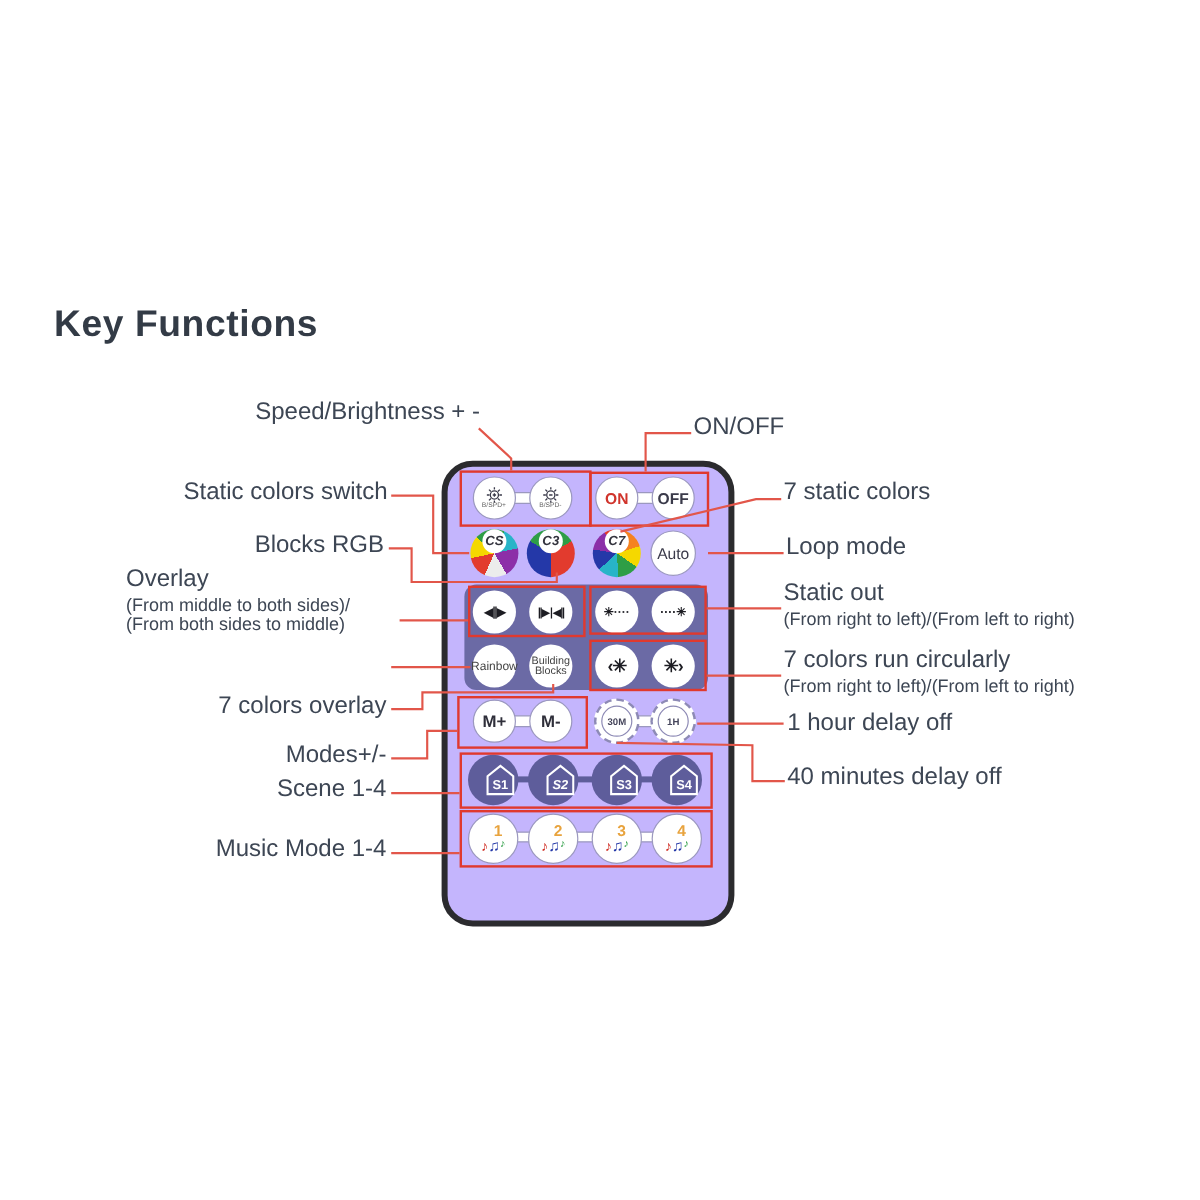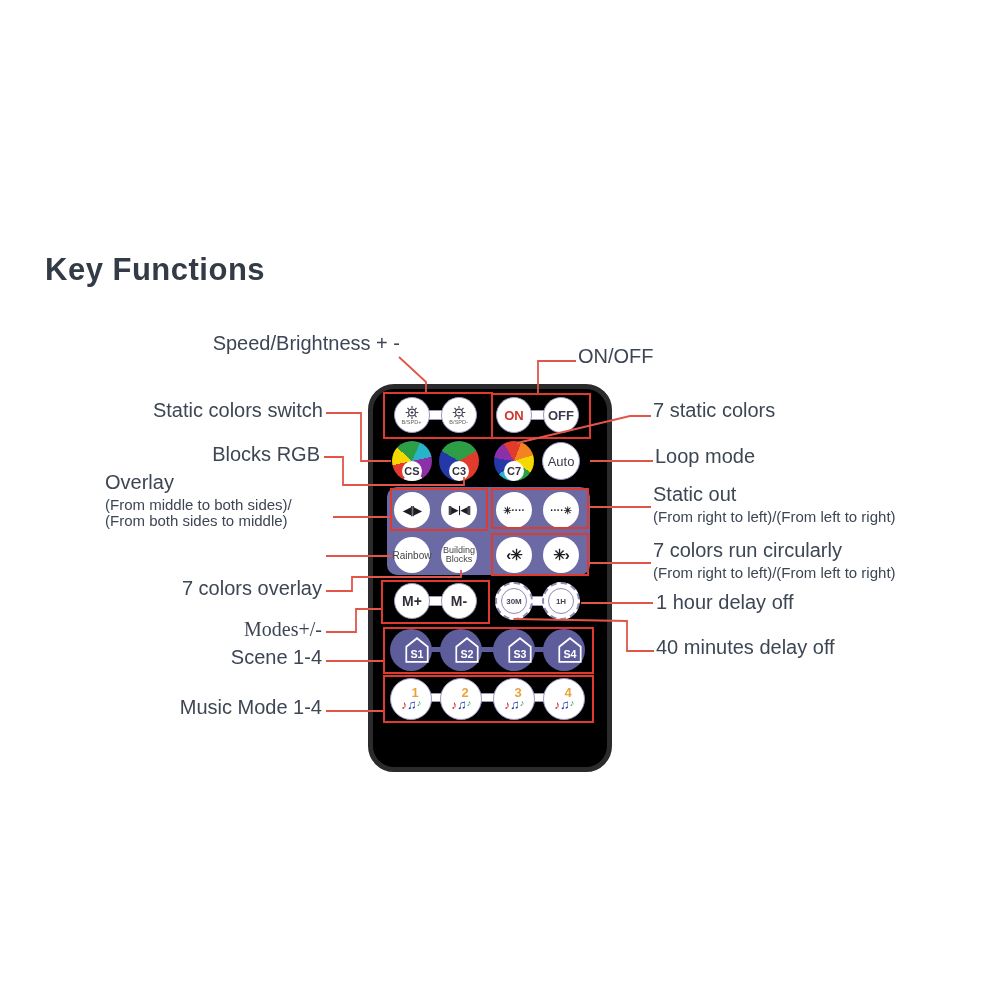--- a/index.html
+++ b/index.html
@@ -6,28 +6,28 @@
   #stage{position:relative;width:1000px;height:1000px;background:#fff;overflow:hidden;
          font-family:"Liberation Sans",sans-serif;}
   
   #title{position:absolute;left:45px;top:252px;font-size:31px;font-weight:700;color:#333b46;letter-spacing:.5px;}
   
   .lbl{position:absolute;font-size:20px;color:#3d4654;white-space:nowrap;}
   .lbl.r{text-align:right;}
   .sub{font-size:15px;color:#3d4654;line-height:16px;white-space:nowrap;}
   
   #remote{position:absolute;left:368px;top:384px;width:234px;height:378px;border:5px solid #2b2b2e;
-          border-radius:26px;background:#000000;}
+          border-radius:26px;background:#c4b5fd;}
   #remote *{box-sizing:border-box;}
   .btn{position:absolute;background:#fff;border:1px solid #9b98bf;border-radius:50%;
        display:flex;align-items:center;justify-content:center;color:#3a3a4a;}
   .bridge{position:absolute;background:#fff;border:1px solid #9b98bf;border-radius:2px;}
   .panel{position:absolute;left:14px;top:98px;width:203px;height:88px;background:#6b6aa5;border-radius:10px;}
   .flat{border:none;}
-  .wheel{position:absolute;border-radius:50%;display:flex;align-items:flex-end;justify-content:center;}
+  .wheel{position:absolute;border-radius:50%;display:flex;align-items:flex-start;justify-content:center;font-style:italic;}
   .wheel .hub{width:20px;height:20px;border-radius:50%;background:#fff;display:flex;align-items:center;
               justify-content:center;font-size:11px;font-weight:700;color:#33333d;}
   .ic{font-weight:700;color:#1c1c22;letter-spacing:-1px;}
   .sunlbl{font-size:7px;color:#666;transform:scale(.8);line-height:6px;margin-top:-1px;}
   .timer{position:absolute;border:2px dashed #8d8ab5;border-radius:50%;background:#fff;
          display:flex;align-items:center;justify-content:center;}
   .timer .inner{width:26px;height:26px;border:1.5px solid #8d8ab5;border-radius:50%;
                 display:flex;align-items:center;justify-content:center;font-size:8px;font-weight:700;color:#44445a;}
   .scene{position:absolute;width:42px;height:42px;border-radius:50%;background:#5e5d9b;
          display:flex;align-items:center;justify-content:flex-end;}
@@ -52,21 +52,21 @@
   <div class="lbl r" style="right:677px;top:399px;">Static colors switch</div>
   <div class="lbl r" style="right:680px;top:443px;">Blocks RGB</div>
 
   <div style="position:absolute;left:105px;top:471px;">
     <div class="lbl" style="position:static;">Overlay</div>
     <div class="sub" style="margin-top:3px;">(From middle to both sides)/</div>
     <div class="sub">(From both sides to middle)</div>
   </div>
 
   <div class="lbl r" style="right:678px;top:577px;">7 colors overlay</div>
-  <div class="lbl r" style="right:678px;top:618px;font-family:Liberation Serif, serif;">Modes+/-</div>
+  <div class="lbl r" style="right:678px;top:618px;">Modes+/-</div>
   <div class="lbl r" style="right:678px;top:646px;">Scene 1-4</div>
   <div class="lbl r" style="right:678px;top:696px;">Music Mode 1-4</div>
 
   <div class="lbl" style="left:653px;top:399px;">7 static colors</div>
   <div class="lbl" style="left:655px;top:445px;">Loop mode</div>
 
   <div style="position:absolute;left:653px;top:483px;">
     <div class="lbl" style="position:static;">Static out</div>
     <div class="sub" style="margin-top:3px;">(From right to left)/(From left to right)</div>
   </div>
@@ -159,21 +159,21 @@
     <div class="sbar" style="left:56px;top:258px;width:14px;"></div>
     <div class="sbar" style="left:107px;top:258px;width:16px;"></div>
     <div class="sbar" style="left:159px;top:258px;width:14px;"></div>
 
     <div class="scene" style="left:17px;top:240px;">
       <svg width="30" height="30" viewBox="0 0 28 28">
         <path d="M14 3 L24 11 V25 H4 V11 Z" fill="none" stroke="#fff" stroke-width="1.6"></path>
         <text x="14" y="21" text-anchor="middle" font-size="10" font-weight="bold" fill="#fff">S1</text>
       </svg>
     </div>
-    <div class="scene" style="left:67px;top:240px;">
+    <div class="scene" style="left:67px;top:240px;font-style:italic;">
       <svg width="30" height="30" viewBox="0 0 28 28">
         <path d="M14 3 L24 11 V25 H4 V11 Z" fill="none" stroke="#fff" stroke-width="1.6"></path>
         <text x="14" y="21" text-anchor="middle" font-size="10" font-weight="bold" fill="#fff">S2</text>
       </svg>
     </div>
     <div class="scene" style="left:120px;top:240px;">
       <svg width="30" height="30" viewBox="0 0 28 28">
         <path d="M14 3 L24 11 V25 H4 V11 Z" fill="none" stroke="#fff" stroke-width="1.6"></path>
         <text x="14" y="21" text-anchor="middle" font-size="10" font-weight="bold" fill="#fff">S3</text>
       </svg>

